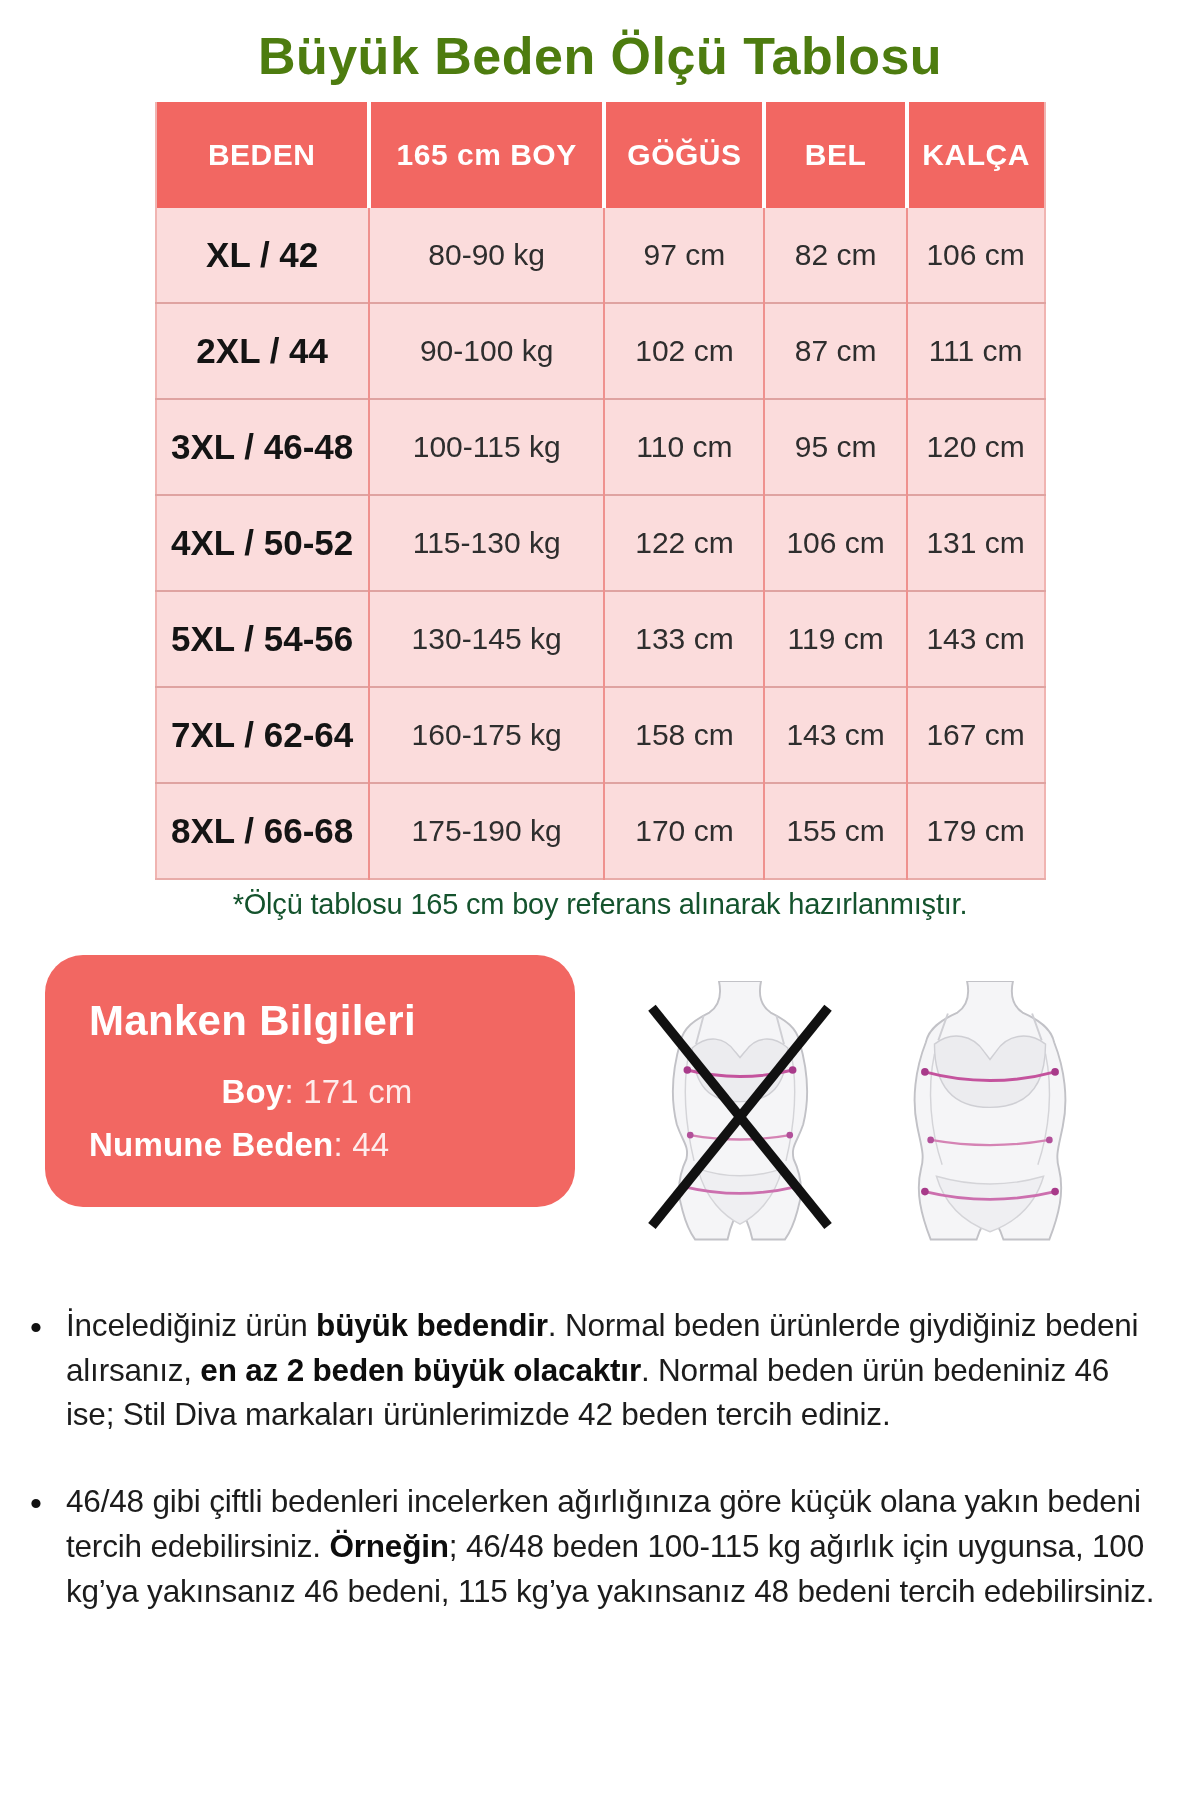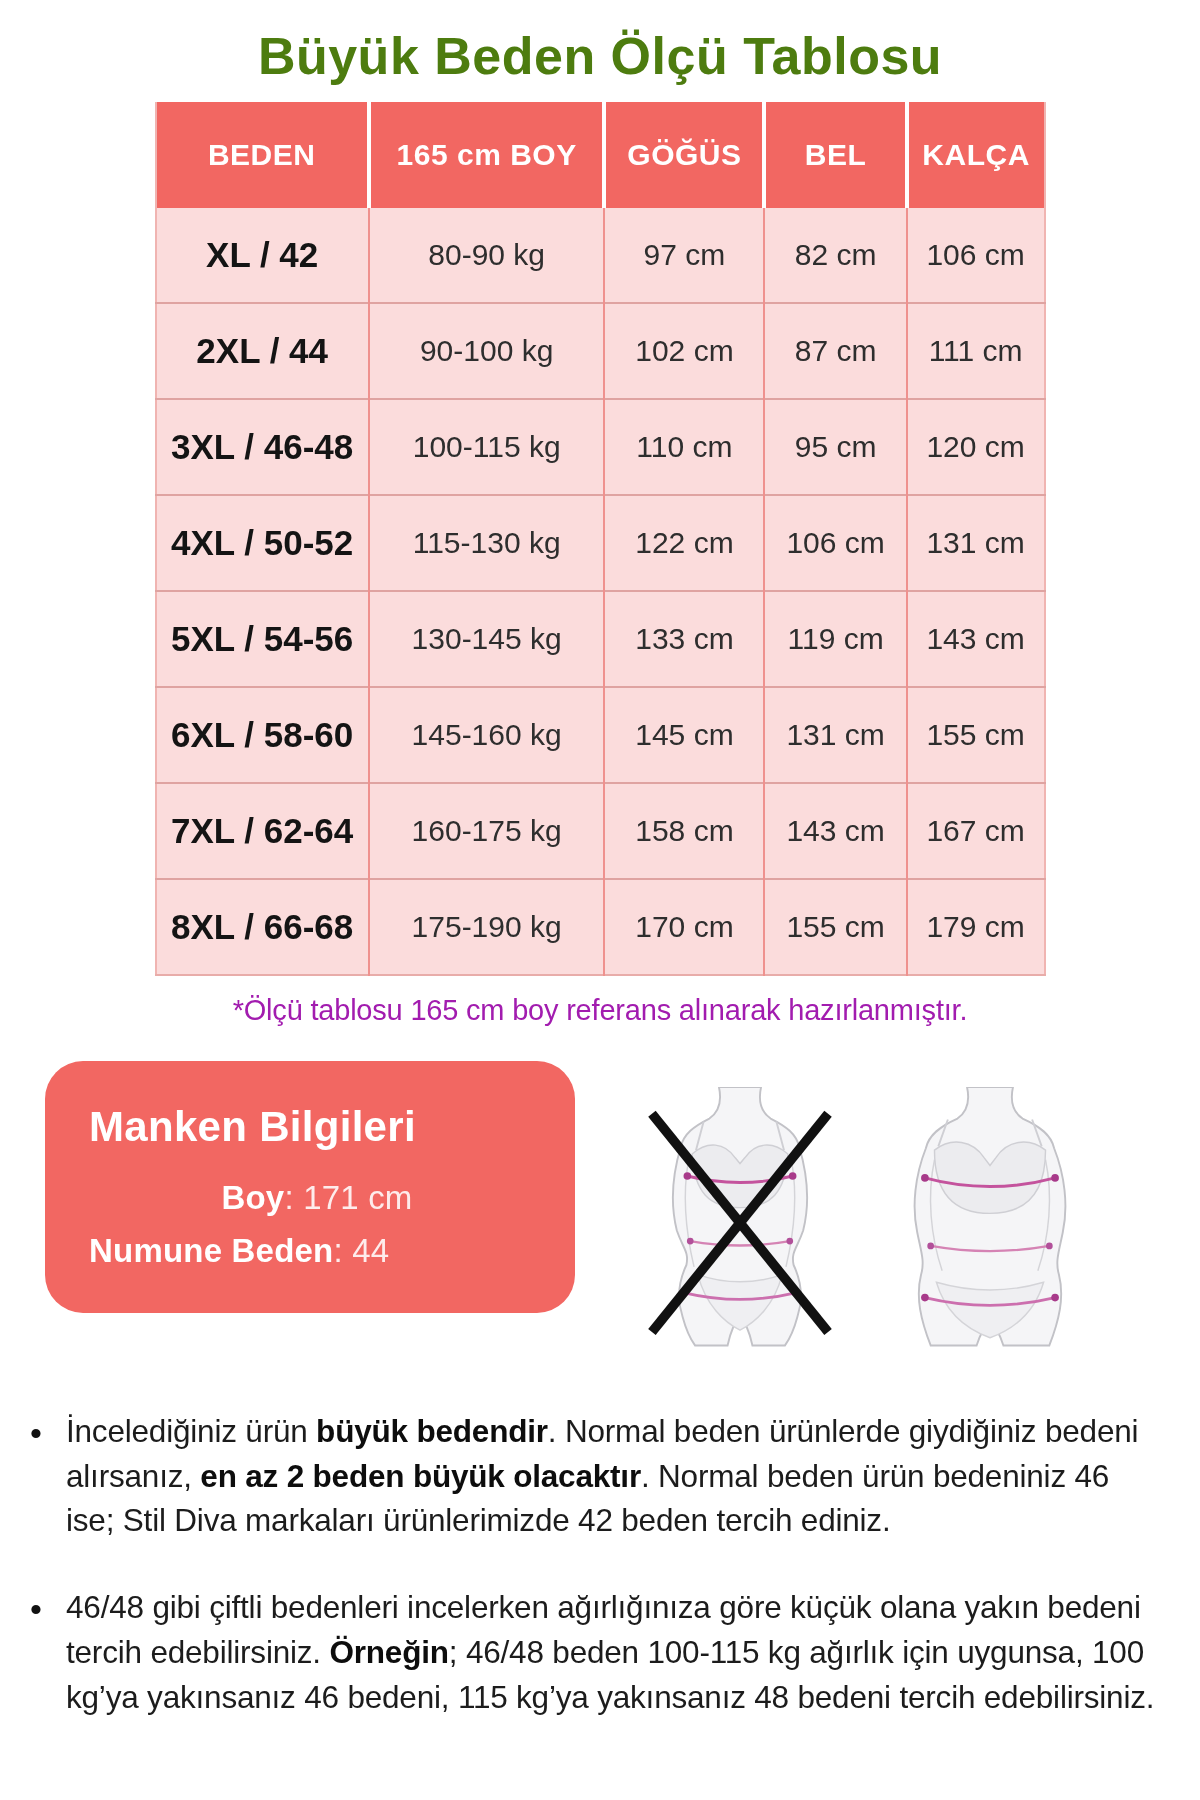--- a/index.html
+++ b/index.html
@@ -36,22 +36,22 @@
     border-left:2px solid #ef918e;
   }
   table.size-table td:first-child{
     border-left:none;font-weight:bold;font-size:35px;color:#141414;
   }
   table.size-table tbody tr:first-child td{border-top:none;}
   table.size-table{border-bottom:2px solid #e8aca9;border-right:2px solid #f0b4b1;border-left:2px solid #f0b4b1;}
 
   
   .footnote{
-    margin-top:18px;text-align:center;
-    font-size:29px;color:#a21caf;letter-spacing:-0.2px;
+    margin-top:8px;text-align:center;
+    font-size:29px;color:#14532d;letter-spacing:-0.2px;
   }
 
   
   .model-section{display:flex;margin:34px 45px 0 45px;}
   .model-box{
     width:530px;height:252px;box-sizing:border-box;flex:none;
     background:#f26762;border-radius:38px;
     padding:42px 30px 0 44px;
   }
   .model-title{font-size:42px;font-weight:bold;color:#ffffff;letter-spacing:0.3px;}
@@ -125,27 +125,20 @@
           <td>122 cm</td>
           <td>106 cm</td>
           <td>131 cm</td>
         </tr>
         <tr>
           <td>5XL / 54-56</td>
           <td>130-145 kg</td>
           <td>133 cm</td>
           <td>119 cm</td>
           <td>143 cm</td>
-        </tr>
-        <tr>
-          <td>6XL / 58-60</td>
-          <td>145-160 kg</td>
-          <td>145 cm</td>
-          <td>131 cm</td>
-          <td>155 cm</td>
         </tr>
         <tr>
           <td>7XL / 62-64</td>
           <td>160-175 kg</td>
           <td>158 cm</td>
           <td>143 cm</td>
           <td>167 cm</td>
         </tr>
         <tr>
           <td>8XL / 66-68</td>

